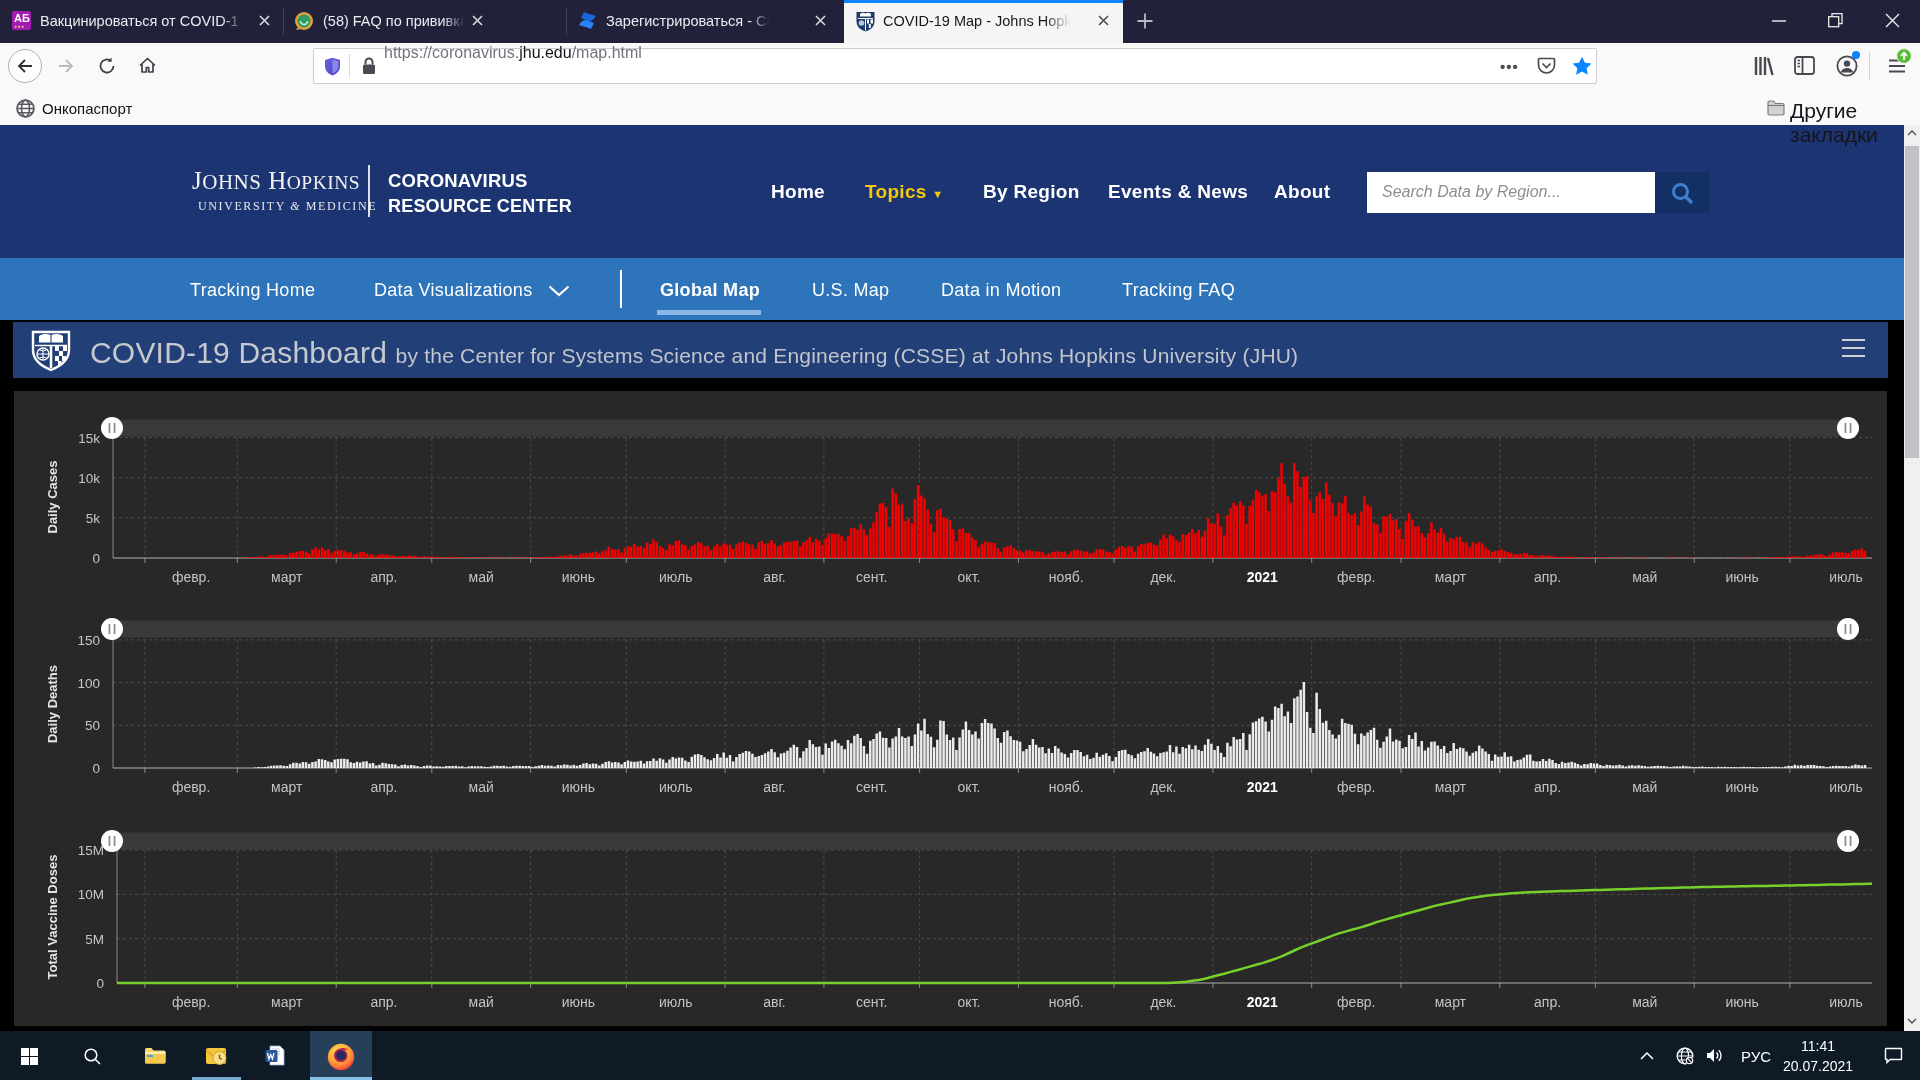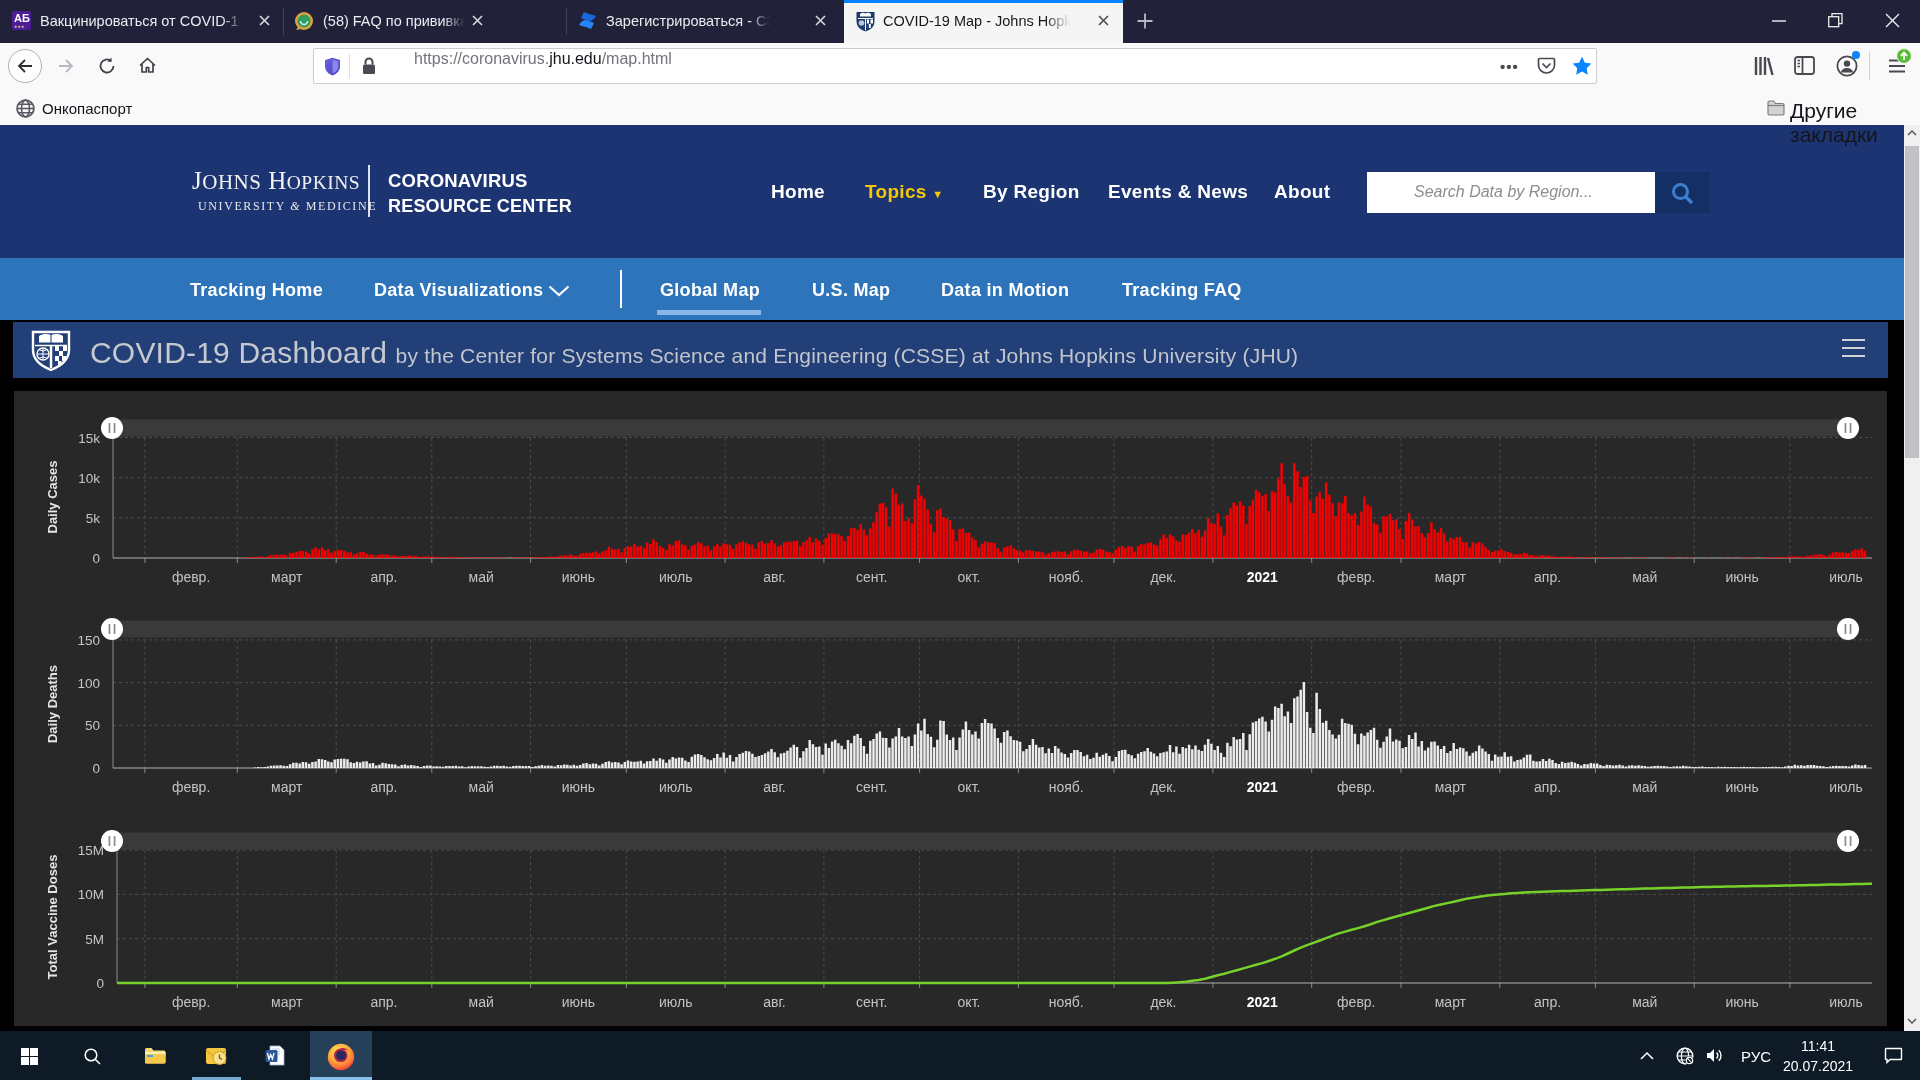--- a/index.html
+++ b/index.html
@@ -1,33 +1,33 @@
 <!DOCTYPE html>
 <html><head><meta charset="utf-8">
 <style>
 *{margin:0;padding:0;box-sizing:border-box;}
 html,body{width:1920px;height:1080px;overflow:hidden;background:#000;font-family:"Liberation Sans",sans-serif;}
 .abs{position:absolute;}
 .ttl{position:absolute;width:100%;font-size:14.5px;color:#ebebf0;white-space:nowrap;overflow:hidden;}
 .nl{position:absolute;top:181px;font-size:19px;color:#fff;font-weight:600;letter-spacing:.3px;}
-.sl{position:absolute;top:280px;font-size:18px;color:#fff;font-weight:700;letter-spacing:.3px;}
+.sl{position:absolute;top:280px;font-size:18px;color:#fff;font-weight:400;letter-spacing:.3px;}
 </style></head><body>
 <div class="abs" style="left:0;top:0;width:1920px;height:43px;background:#21223a;"></div>
 <div class="abs" style="left:844px;top:0;width:279px;height:43px;background:#f5f5f6;"></div>
 <div class="abs" style="left:844px;top:0;width:279px;height:3px;background:#0a84ff;"></div>
 <div class="abs" style="left:0;top:43px;width:1920px;height:82px;background:#f9f9fa;"></div>
 <div class="abs" style="left:0;top:125px;width:1904px;height:906px;background:#000;"></div>
 <div class="abs" style="left:0;top:125px;width:1904px;height:133px;background:#1c3572;"></div>
 <div class="abs" style="left:0;top:258px;width:1904px;height:62px;background:#2e74ba;"></div>
 <div class="abs" style="left:13px;top:322px;width:1875px;height:56px;background:#233f78;"></div>
 <div class="abs" style="left:1904px;top:125px;width:16px;height:906px;background:#f0f0f0;"></div>
 <div class="abs" style="left:0;top:1031px;width:1920px;height:49px;background:#0f1a27;"></div>
 <div class="abs" style="left:283px;top:8px;width:1px;height:27px;background:#41425c;"></div>
 <div class="abs" style="left:566px;top:8px;width:1px;height:27px;background:#41425c;"></div>
-<div class="abs" style="left:12px;top:11px;width:19px;height:19px;background:#4c1d95;border-radius:2px;">
+<div class="abs" style="left:12px;top:11px;width:19px;height:19px;background:#a21caf;border-radius:2px;">
     <div style="position:absolute;left:2px;top:1px;font-size:11px;font-weight:bold;color:#fff;">АБ</div>
     <div style="position:absolute;left:2px;top:11.5px;font-size:5px;color:#e0b68a;letter-spacing:.5px;">●●●</div>
   </div>
 <div class="abs" style="left:40px;top:13px;width:212px;">
     <div class="ttl">Вакцинироваться от COVID-1</div>
   </div>
 <div class="abs" style="left:222px;top:8px;width:30px;height:28px;background:linear-gradient(90deg,rgba(33,34,58,0),#21223a 75%);"></div>
 <svg class="abs" style="left:257px;top:13px;" width="15" height="15" viewBox="0 0 15 15">
     <path d="M3 3L12 12M12 3L3 12" stroke="#d7d7de" stroke-width="1.6"></path>
   </svg>
@@ -107,21 +107,21 @@
       </linearGradient>
     </defs>
     <path d="M8.5 0.8L16 3v6c0 5-3.5 8-7.5 9.4C4.5 17 1 14 1 9V3z" fill="url(#shg)"></path>
     <path d="M8.5 2.5L14.3 4.2v4.9c0 3.8-2.6 6.2-5.8 7.4z" fill="#8b85ec"></path>
   </svg>
 <div class="abs" style="left:349px;top:54px;width:1px;height:24px;background:#dcdce1;"></div>
 <svg class="abs" style="left:361px;top:57px;" width="16" height="18" viewBox="0 0 16 18">
     <rect x="2" y="7.5" width="12" height="9.5" rx="1.5" fill="#4a4a52"></rect>
     <path d="M4.5 7.5V5a3.5 3.5 0 0 1 7 0v2.5" stroke="#4a4a52" stroke-width="2" fill="none"></path>
   </svg>
-<div class="abs" style="left:384px;top:50px;font-size:16px;color:#73737c;margin-left:30px;">https://coronavirus.<span style="color:#15141a;">jhu.edu</span>/map.html</div>
+<div class="abs" style="left:384px;top:44px;font-size:16px;color:#73737c;">https://coronavirus.<span style="color:#15141a;">jhu.edu</span>/map.html</div>
 <div class="abs" style="left:1500px;top:58px;font-size:15px;color:#4a4a52;letter-spacing:1px;font-weight:bold;">•••</div>
 <svg class="abs" style="left:1537px;top:57px;" width="19" height="18" viewBox="0 0 19 18">
     <path d="M2.5 1.5h14a1 1 0 0 1 1 1V8a8 8 0 0 1-16 0V2.5a1 1 0 0 1 1-1z" fill="none" stroke="#4a4a52" stroke-width="1.7"></path>
     <path d="M5.5 6.5l4 4 4-4" fill="none" stroke="#4a4a52" stroke-width="1.7"></path>
   </svg>
 <svg class="abs" style="left:1572px;top:56px;" width="20" height="20" viewBox="0 0 20 20">
     <path d="M10 0.8l2.9 5.9 6.5 0.9-4.7 4.6 1.1 6.5L10 15.6l-5.8 3.1 1.1-6.5L0.6 7.6l6.5-0.9z" fill="#0a84ff"></path>
   </svg>
 <svg class="abs" style="left:1753px;top:55px;" width="22" height="22" viewBox="0 0 22 22">
     <path d="M3 2v18M7.5 2v18M12 2v18" stroke="#494950" stroke-width="2.4"></path>
@@ -161,21 +161,21 @@
 <div class="abs" style="left:198px;top:199px;font-family:'Liberation Serif',serif;font-size:12px;color:#e8e8e8;letter-spacing:1.6px;white-space:nowrap;">UNIVERSITY <span style="font-style:italic;">&amp;</span> MEDICINE</div>
 <div class="abs" style="left:368px;top:165px;width:1.5px;height:52px;background:rgba(255,255,255,.85);"></div>
 <div class="abs" style="left:388px;top:170px;font-size:18.5px;font-weight:bold;color:#fff;letter-spacing:0.2px;">CORONAVIRUS</div>
 <div class="abs" style="left:388px;top:196px;font-size:18px;font-weight:bold;color:#fff;letter-spacing:0.2px;">RESOURCE CENTER</div>
 <div class="nl" style="left:771px;">Home</div>
 <div class="nl" style="left:865px;color:#f5c60a;">Topics <span style="font-size:11px;">▼</span></div>
 <div class="nl" style="left:983px;">By Region</div>
 <div class="nl" style="left:1108px;">Events &amp; News</div>
 <div class="nl" style="left:1274px;">About</div>
 <div class="abs" style="left:1367px;top:172px;width:288px;height:41px;background:#fff;"></div>
-<div class="abs" style="left:1382px;top:183px;font-size:16px;font-style:italic;color:#8d8d93;margin-left:32px;">Search Data by Region...</div>
+<div class="abs" style="left:1382px;top:183px;font-size:16px;font-style:italic;color:#8d8d93;">Search Data by Region...</div>
 <div class="abs" style="left:1655px;top:172px;width:55px;height:41px;background:#132f63;"></div>
 <svg class="abs" style="left:1671px;top:182px;" width="23" height="23" viewBox="0 0 23 23">
     <circle cx="9.5" cy="9.5" r="7" fill="none" stroke="#3c7fd0" stroke-width="3"></circle>
     <path d="M14.5 14.5L21 21" stroke="#3c7fd0" stroke-width="3.5"></path>
   </svg>
 <div class="sl" style="left:190px;">Tracking Home</div>
 <div class="sl" style="left:374px;">Data Visualizations</div>
 <svg class="abs" style="left:548px;top:285px;" width="22" height="12" viewBox="0 0 22 12">
     <path d="M1.5 1.5L11 10l9.5-8.5" stroke="#fff" stroke-width="2.2" fill="none"></path>
   </svg>

